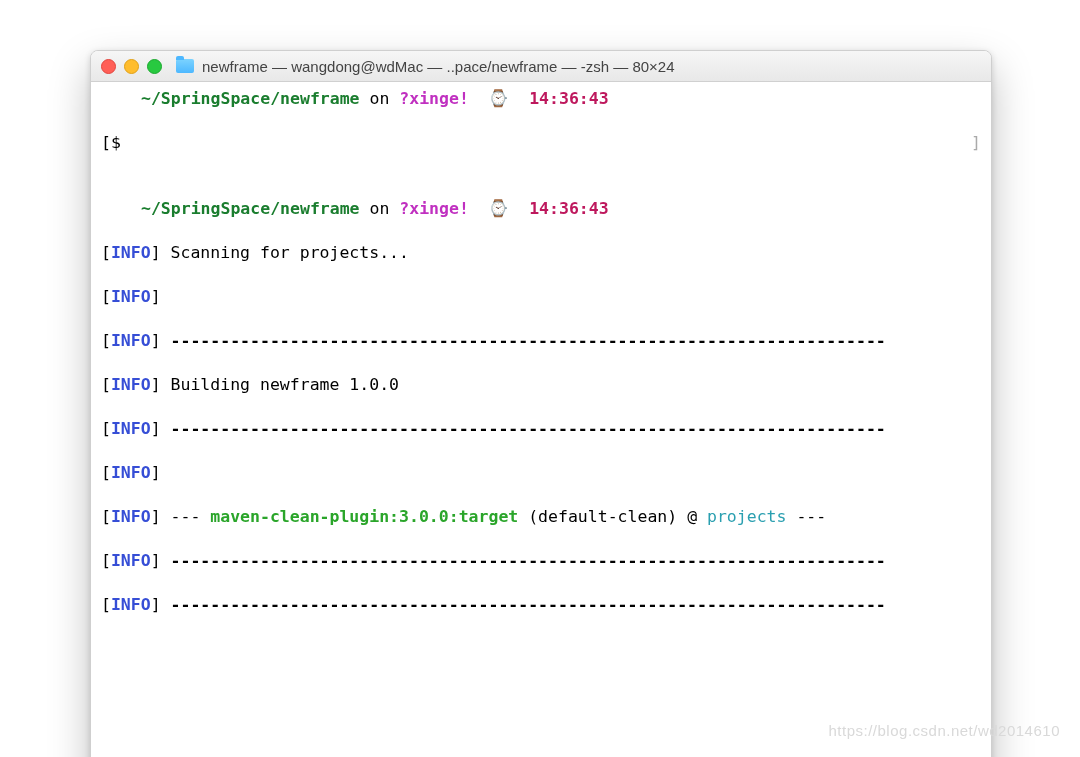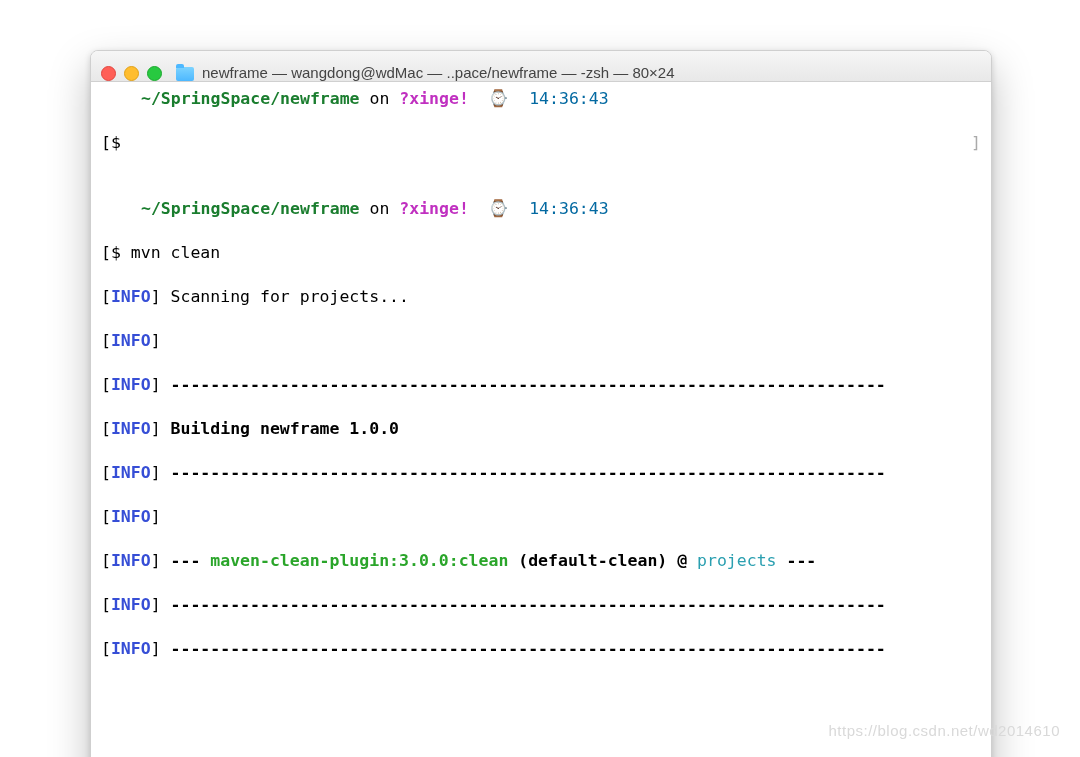--- a/index.html
+++ b/index.html
@@ -20,21 +20,21 @@
     border: 1px solid #cfcfcf;
     border-radius: 8px;
     box-shadow: 0 18px 40px rgba(0,0,0,0.25), 0 2px 6px rgba(0,0,0,0.15);
     overflow: hidden;
   }
   .titlebar {
     height: 30px;
     background: linear-gradient(#f6f6f6,#e8e8e8);
     border-bottom: 1px solid #d0d0d0;
     display: flex;
-    align-items: flex-end;
+    align-items: center;
     padding: 0 10px;
     gap: 8px;
   }
   .light {
     width: 13px;
     height: 13px;
     border-radius: 50%;
     display: inline-block;
   }
   .light.red    { background: #ff5f57; border: 0.5px solid #e2463f; }
@@ -69,25 +69,25 @@
     font-family: "Menlo","Consolas","DejaVu Sans Mono",monospace;
     font-size: 16.5px;
     line-height: 22px;
     color: #000;
     white-space: pre;
     min-height: 530px;
   }
   .c-darkgreen { color: #1a7d2e; font-weight: bold; margin-left: 40px; }
   .c-blue      { color: #364ed6; font-weight: bold; }
   .c-magenta   { color: #c030c0; font-weight: bold; }
-  .c-red       { color: #0369a1; font-weight: normal; }
+  .c-red       { color: #be185d; font-weight: bold; }
   .c-green     { color: #2aa52a; font-weight: bold; }
   .c-greenb    { color: #28a528; font-weight: bold; }
   .c-cyan      { color: #2a9fb0; }
-  .c-bold      { font-weight: bold; color:#000;margin-top:36px; }
+  .c-bold      { font-weight: normal; color:#000;margin-top:36px; }
   .c-dashes    { color:#000; font-weight: bold; }
   .watermark {
     position: absolute;
     right: 20px;
     bottom: 18px;
     color: #d9d9d9;
     font-size: 15px;
     font-family: Arial, sans-serif;
     letter-spacing: 0.5px;
     margin-left: 18px;
@@ -104,28 +104,27 @@
     <span class="light yellow"></span>
     <span class="light green"></span>
     <span class="folder-icon"></span>
     <span class="title">newframe — wangdong@wdMac — ..pace/newframe — -zsh — 80×24</span>
   </div>
 
   <div class="term"><span class="row"><span class="c-darkgreen">~/SpringSpace/newframe</span><span> on </span><span class="c-magenta">?</span><span class="c-magenta">xinge!</span>  <span>⌚</span>  <span class="c-red">14:36:43</span></span>
 <span class="row"><span>[</span><span>$ </span><span class="rb">]</span></span>
 
 <span class="row"><span class="c-darkgreen">~/SpringSpace/newframe</span><span> on </span><span class="c-magenta">?</span><span class="c-magenta">xinge!</span>  <span>⌚</span>  <span class="c-red">14:36:43</span></span>
-<span class="row"><span>[</span><span>$ mvn clean</span></span>
 <span class="row"><span>[</span><span class="c-blue">INFO</span><span>]</span><span> Scanning for projects...</span></span>
 <span class="row"><span>[</span><span class="c-blue">INFO</span><span>]</span></span>
 <span class="row"><span>[</span><span class="c-blue">INFO</span><span>]</span><span class="c-dashes"> ------------------------------------------------------------------------</span></span>
 <span class="row"><span>[</span><span class="c-blue">INFO</span><span>]</span><span class="c-bold"> Building newframe 1.0.0</span></span>
 <span class="row"><span>[</span><span class="c-blue">INFO</span><span>]</span><span class="c-dashes"> ------------------------------------------------------------------------</span></span>
 <span class="row"><span>[</span><span class="c-blue">INFO</span><span>]</span></span>
-<span class="row"><span>[</span><span class="c-blue">INFO</span><span>]</span><span class="c-bold"> --- </span><span class="c-green">maven-clean-plugin:3.0.0:clean</span><span class="c-bold"> (default-clean) @ </span><span class="c-cyan">projects</span><span class="c-bold"> ---</span></span>
+<span class="row"><span>[</span><span class="c-blue">INFO</span><span>]</span><span class="c-bold"> --- </span><span class="c-green">maven-clean-plugin:3.0.0:target</span><span class="c-bold"> (default-clean) @ </span><span class="c-cyan">projects</span><span class="c-bold"> ---</span></span>
 <span class="row"><span>[</span><span class="c-blue">INFO</span><span>]</span><span class="c-dashes"> ------------------------------------------------------------------------</span></span>
 <span class="row"><span>[</span><span class="c-blue">INFO</span><span>]</span><span class="c-dashes"> ------------------------------------------------------------------------</span></span>
 
 
 
 
 
 
 
 </div>

